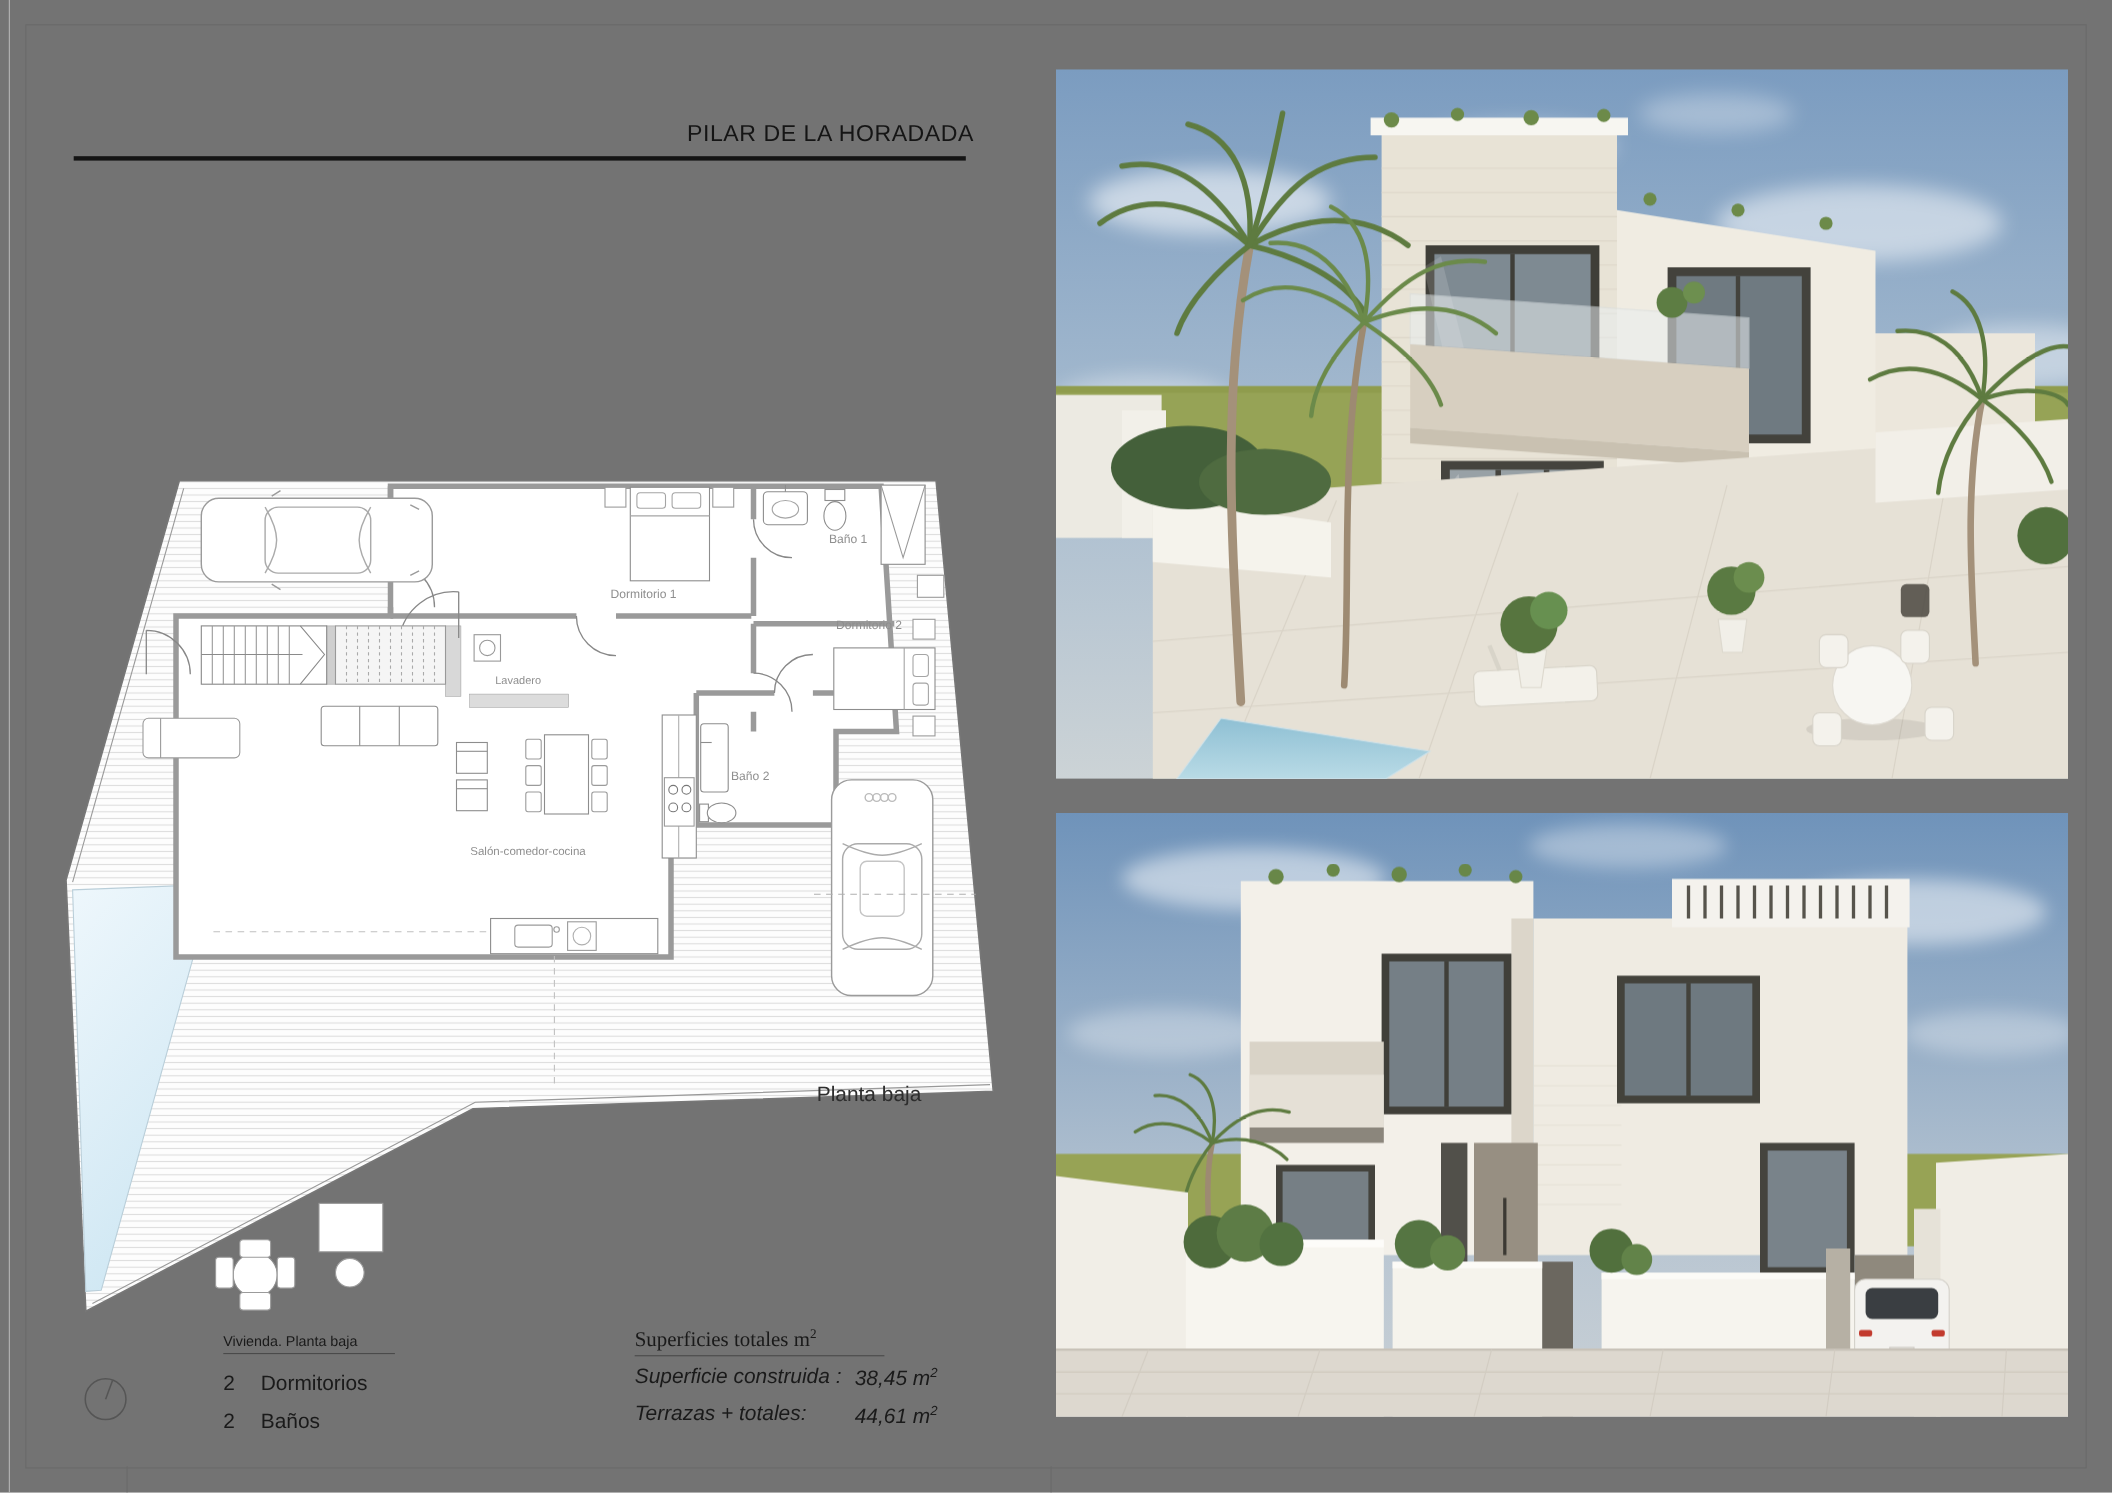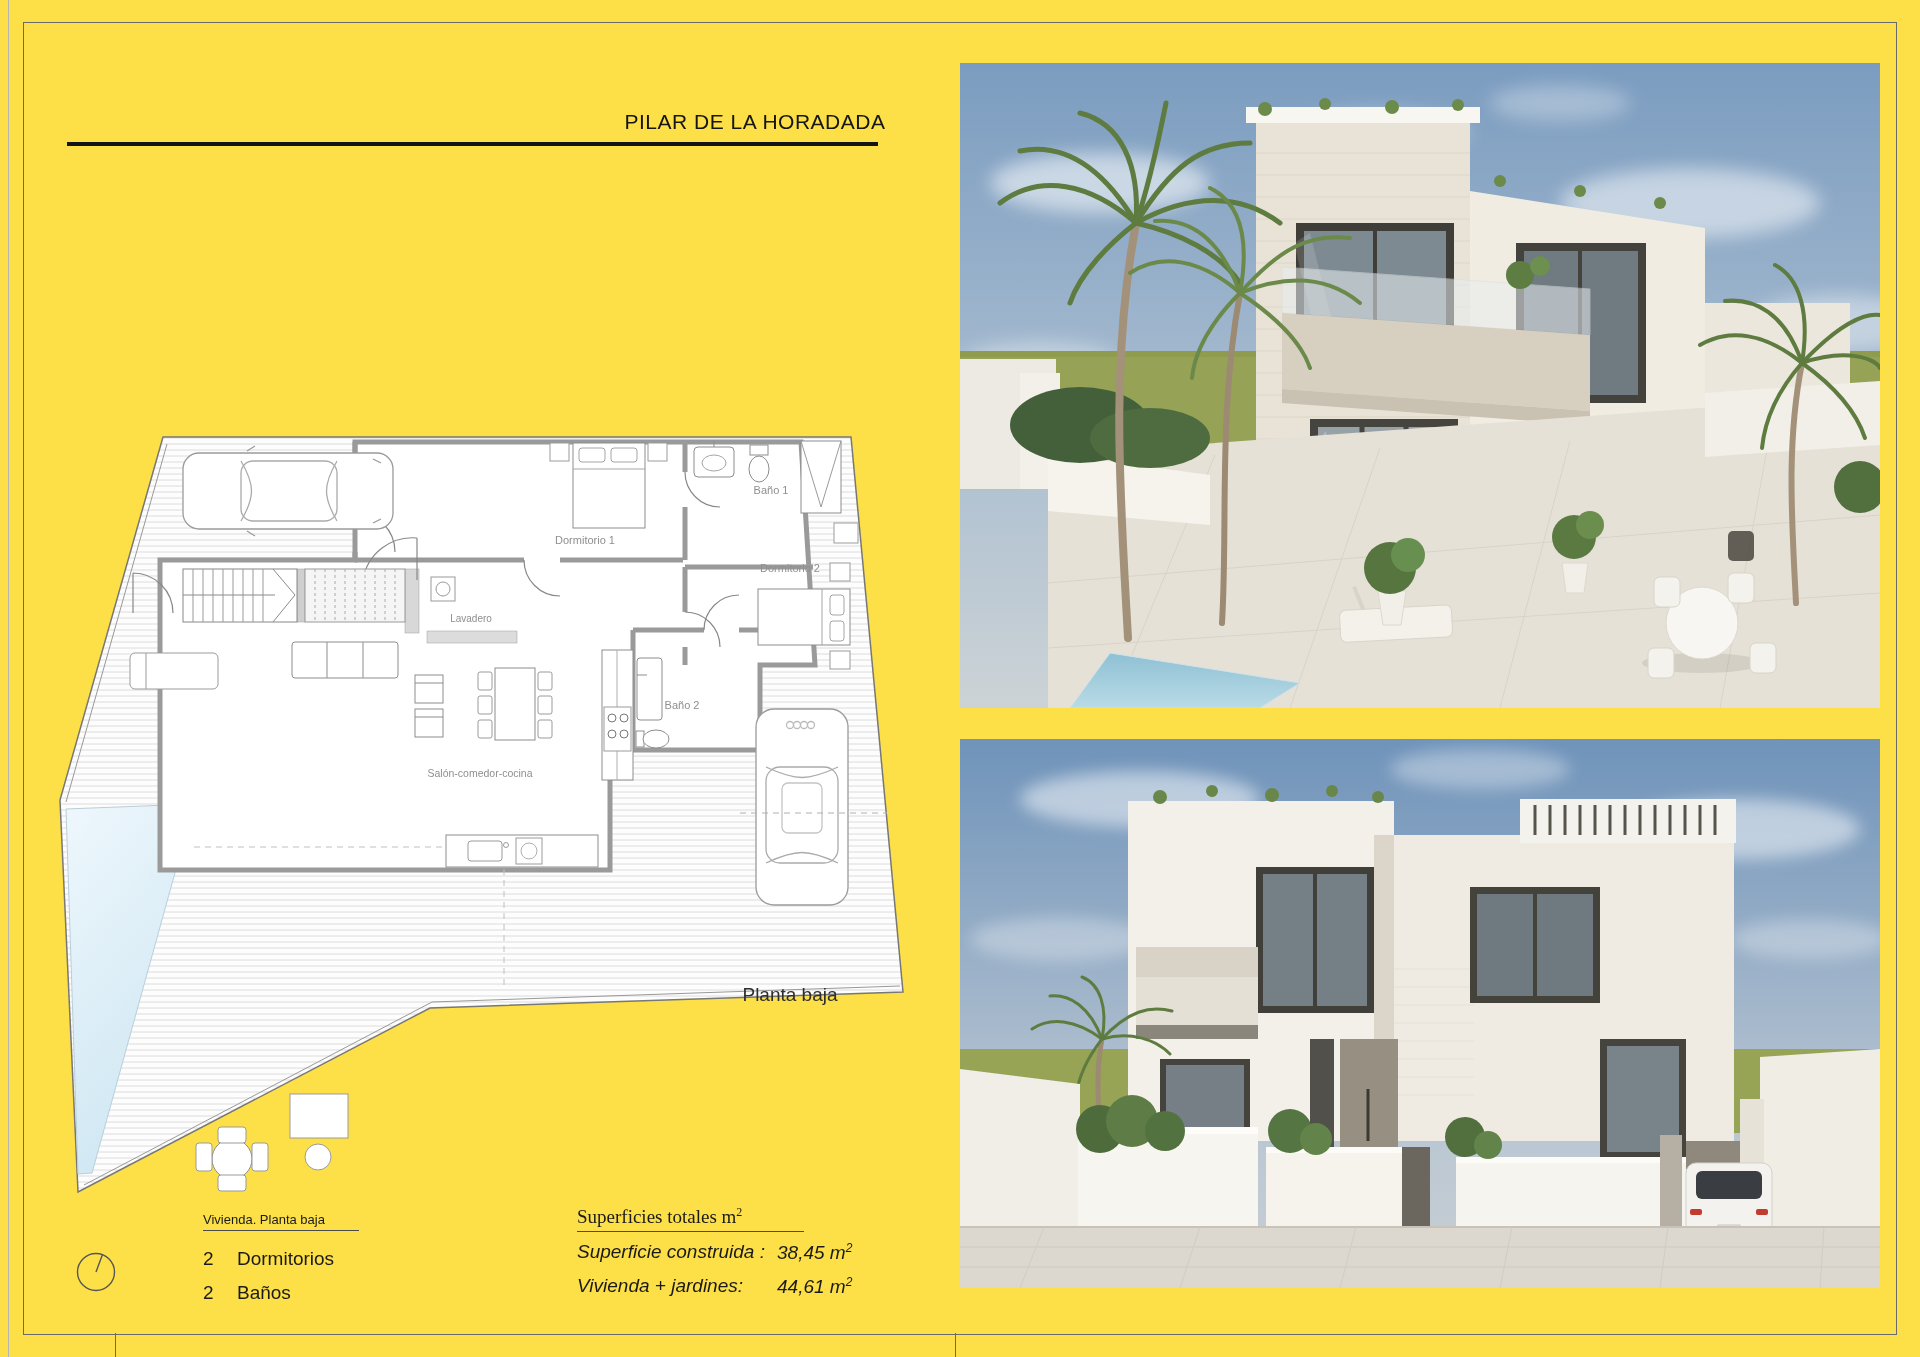--- a/index.html
+++ b/index.html
@@ -1,16 +1,16 @@
 <!DOCTYPE html>
 <html><head>
 <meta charset="utf-8">
 <style>
   html,body{margin:0;padding:0;background:#fff;}
-  #page{position:relative;width:1920px;height:1357px;background:#fde047;overflow:hidden;
+  #page{position:relative;width:1920px;height:1357px;background:#737373;overflow:hidden;
         font-family:"Liberation Sans",sans-serif;color:#1a1a1a;}
   .abs{position:absolute;}
   #page-edge{left:8px;top:0;width:1px;height:1357px;background:#b5b5b5;}
   #sheet-border{left:23px;top:22px;width:1872px;height:1311px;border:1px solid #6a6a6a;}
   #tick-left{left:115px;top:1333px;width:1px;height:24px;background:#6a6a6a;}
   #tick-mid{left:955px;top:1333px;width:1px;height:24px;background:#6a6a6a;}
   #title{left:520px;top:110px;width:470px;text-align:center;font-size:21px;letter-spacing:.5px;color:#151515;}
   #title-rule{left:67px;top:142px;width:811px;height:4px;background:#141414;}
   #render-top{left:960px;top:63px;width:920px;height:645px;}
   #render-bottom{left:960px;top:739px;width:920px;height:549px;}
@@ -497,19 +497,19 @@
   </div>
 
   <div class="abs" id="surf-title">
     <span class="ul"><span>Superficies totales m</span><sup>2</sup></span>
   </div>
   <div class="abs srow" id="surf-row1">
     <span class="lbl">Superficie construida :</span>
     <span><span>38,45 m</span><sup>2</sup></span>
   </div>
   <div class="abs srow" id="surf-row2">
-    <span class="lbl">Vivienda + jardines:</span>
+    <span class="lbl">Terrazas + totales:</span>
     <span><span>44,61 m</span><sup>2</sup></span>
   </div>
 
   <div class="abs" id="tick-left"></div>
   <div class="abs" id="tick-mid"></div>
 </div>
 
 </body></html>

